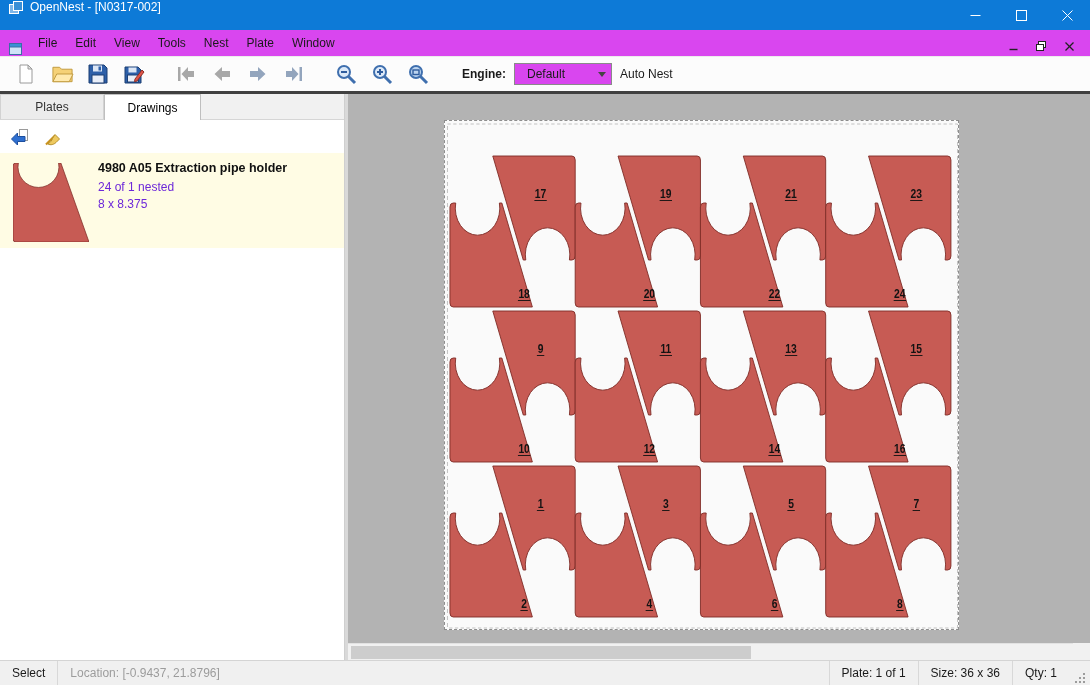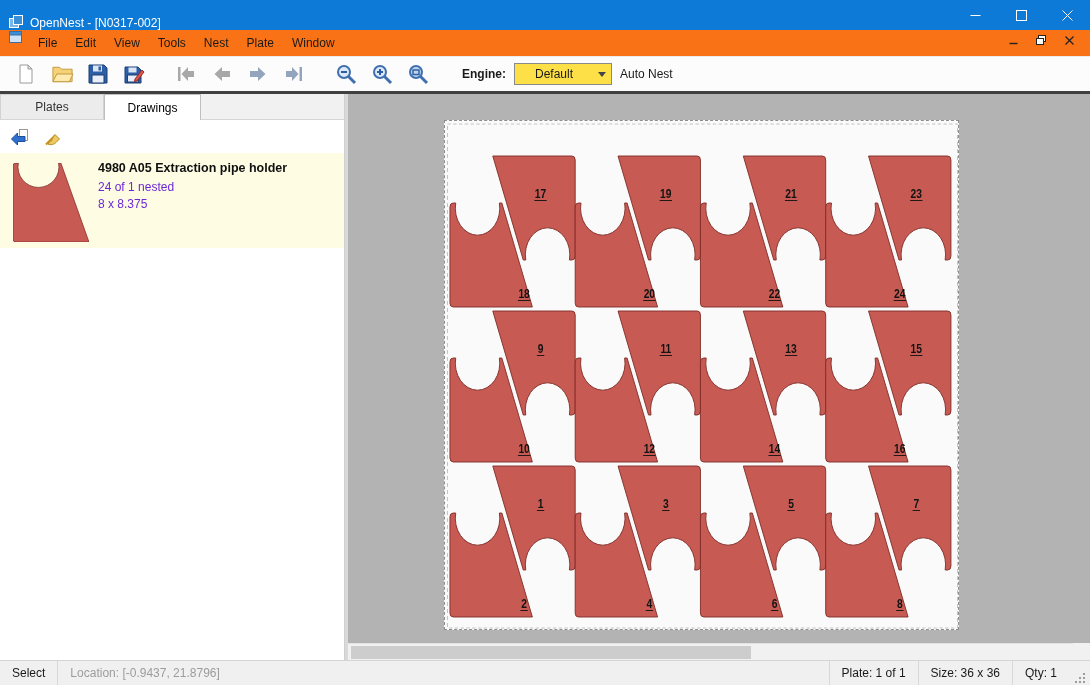--- a/index.html
+++ b/index.html
@@ -1,39 +1,39 @@
 <!DOCTYPE html>
 <html style="--accent: #0d7ad7; --part-fill: #c75b54; --part-stroke: #7f2d28; --gpu: #1fa11f;"><head>
 <meta charset="utf-8">
 <style>
   *{margin:0;padding:0;box-sizing:border-box}
   html,body{width:1090px;height:685px;overflow:hidden}
   body{font-family:"Liberation Sans",sans-serif;font-size:12px;color:#1a1a1a;background:#fff}
   .window{width:1090px;height:685px;display:flex;flex-direction:column;background:#fff}
 
   
-  .titlebar{height:30px;background:var(--accent,#0d7ad7);display:flex;align-items:flex-end;color:#fff;flex:0 0 auto}
+  .titlebar{height:30px;background:var(--accent,#0d7ad7);display:flex;align-items:flex-start;color:#fff;flex:0 0 auto}
   .app-icon{margin:0 6px 0 8px;display:flex}
   .titlebar .title{font-size:12px}
   .win-controls{margin-left:auto;display:flex;height:100%}
   .wbtn{width:46px;height:100%;display:flex;align-items:center;justify-content:center}
 
   
-  .menubar{height:27px;background:#f97316;display:flex;align-items:flex-start;padding-left:6px;border-bottom:1px solid #ececec;flex:0 0 auto}
+  .menubar{height:27px;background:#d946ef;display:flex;align-items:flex-end;padding-left:6px;border-bottom:1px solid #ececec;flex:0 0 auto}
   .mdi-doc-icon{display:flex;margin:0 6px 0 2px}
   .menu-item{padding:0 9px;line-height:26px;cursor:default}
   .mdi-controls{margin-left:auto;display:flex;align-items:center;gap:6px;padding-right:10px}
   .mdibtn{width:22px;height:20px;display:flex;align-items:center;justify-content:center}
 
   
   .toolbar{height:37px;background:#fcfcfc;border-bottom:3px solid #404040;display:flex;align-items:center;padding-left:8px;flex:0 0 auto}
   .tbtn{width:36px;height:30px;display:flex;align-items:center;justify-content:center}
   .tgap{width:16px}
   .engine-label{font-weight:bold;margin:0 8px 0 26px}
-  .combo{width:98px;height:22px;border:1px solid #8a8a8a;background:#fde047;display:flex;align-items:center;padding-left:20px}
+  .combo{width:98px;height:22px;border:1px solid #8a8a8a;background:#d946ef;display:flex;align-items:center;padding-left:12px}
   .combo-arrow{margin-left:auto;padding:0 5px;display:flex}
   .autonest{margin-left:8px}
 
   
   .content{flex:1;display:flex;min-height:0}
   .sidebar{width:345px;background:#fff;display:flex;flex-direction:column;border-right:1px solid #cfcfcf}
   .tabs{height:26px;background:#f1f1f1;display:flex;align-items:flex-end;border-bottom:1px solid #d6d6d6}
   .tab{height:25px;line-height:24px;text-align:center;background:#ececec;border:1px solid #d2d2d2;border-bottom:none;color:#333}
   .tab-plates{width:104px}
   .tab-drawings{width:97px}

